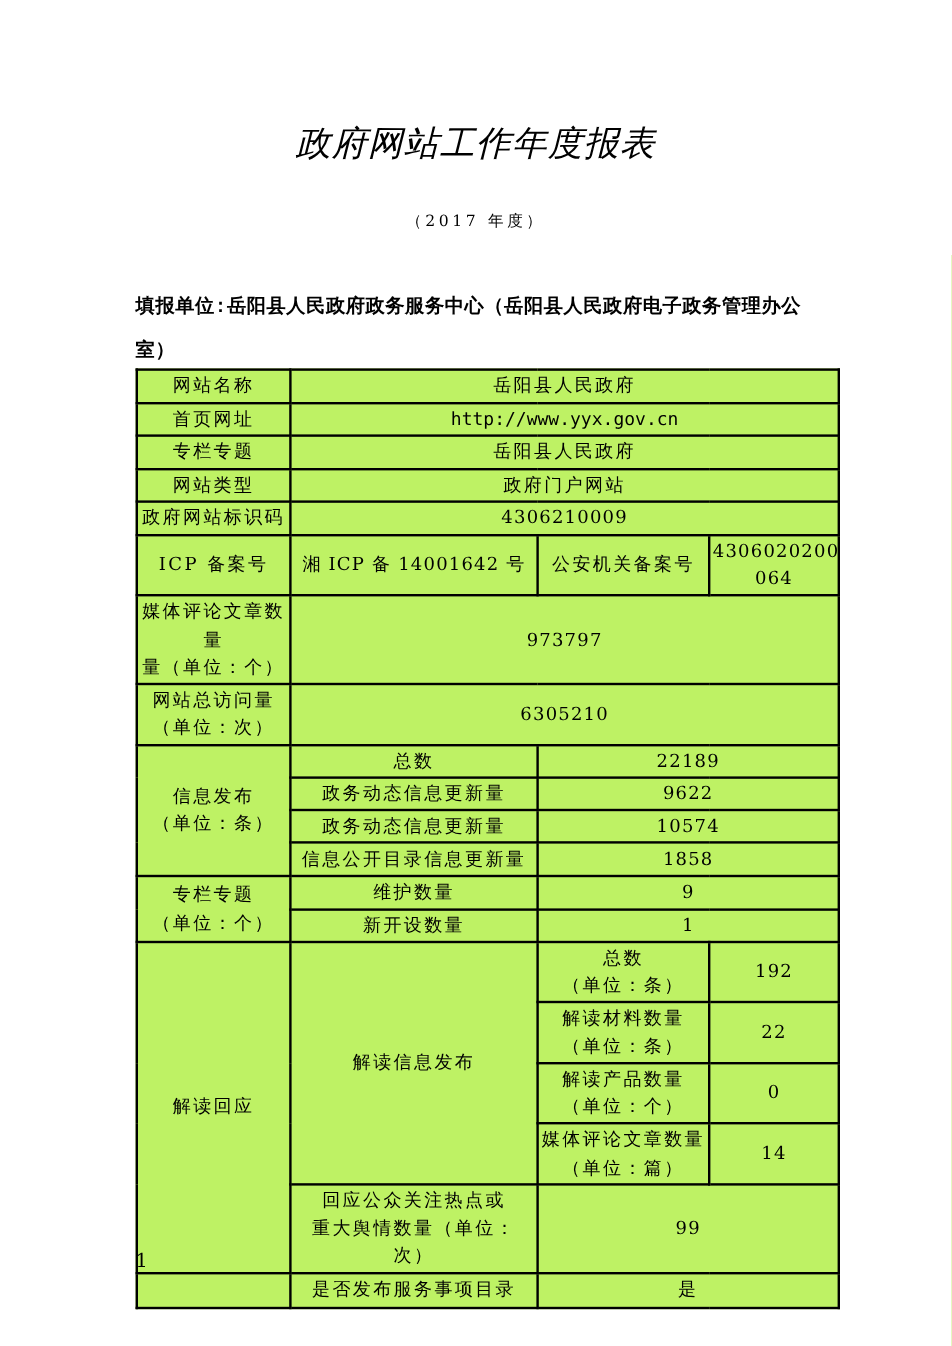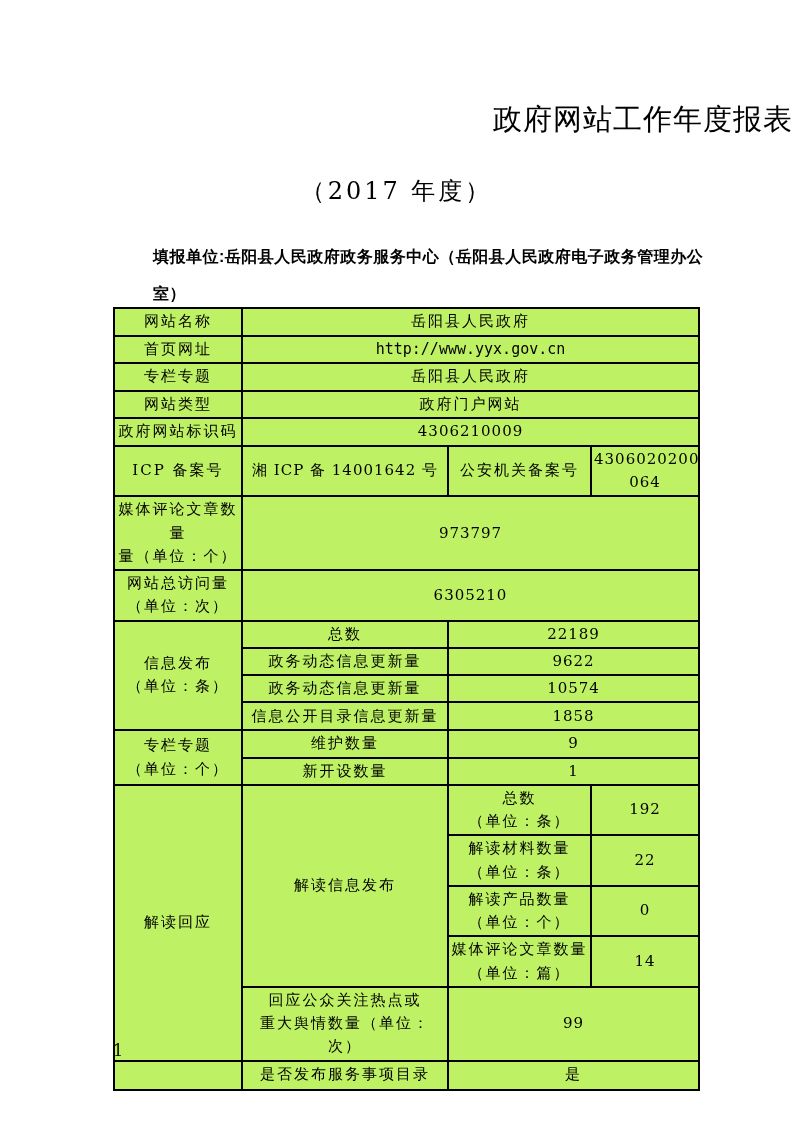--- a/index.html
+++ b/index.html
@@ -4,32 +4,32 @@
 <style>
   html,body{margin:0;padding:0;}
   body{
     width:793px;height:1122px;
     background:#ffffff;color:#000000;
     font-family:"DejaVu Serif","Liberation Serif",serif;
     position:relative;overflow:hidden;
   }
   .title{
     position:absolute;top:100px;left:0;width:793px;
-    text-align:right;font-size:29px;font-weight:400;
-    letter-spacing:1px;margin:0;
+    text-align:center;font-size:29px;font-weight:400;
+    letter-spacing:1px;margin:0;font-style:italic;
   }
   .subtitle{
     position:absolute;top:175px;left:0;width:793px;
-    text-align:center;font-size:24px;letter-spacing:3px;
+    text-align:center;font-size:13px;letter-spacing:3px;
   }
   .report-unit{
     position:absolute;top:238px;left:113px;width:586px;
-    font-family:Liberation Sans, sans-serif;
+    font-family:Liberation Mono, monospace;
     font-weight:700;font-size:16px;line-height:37px;
-    white-space:pre-line;letter-spacing:0.5px;margin-left:40px;
+    white-space:pre-line;letter-spacing:0.5px;
   }
   table.report{
     position:absolute;top:307px;left:113px;width:585px;
     border-collapse:collapse;table-layout:fixed;
     background:#bef264;
   }
   table.report td{
     border:2px solid #000000;
     text-align:center;vertical-align:middle;
     padding:1px 2px;font-size:15px;

